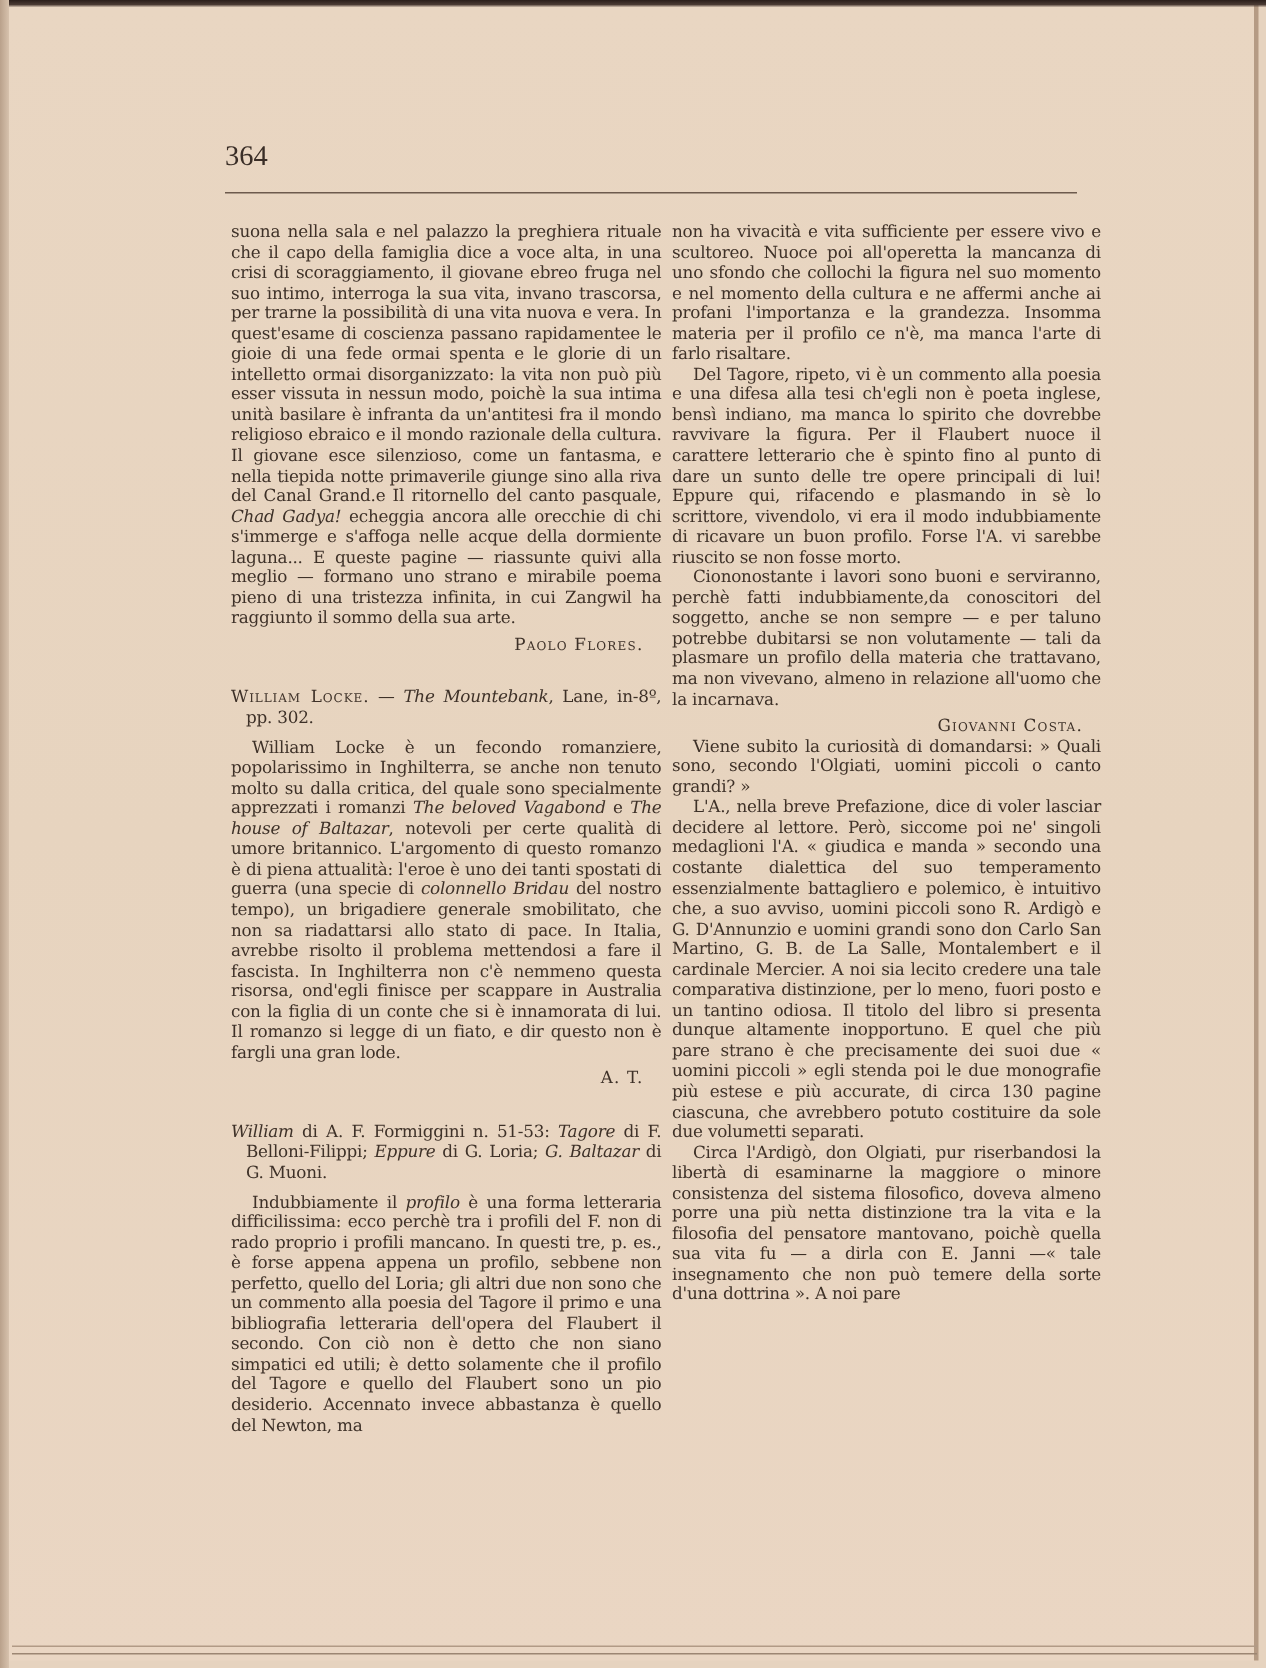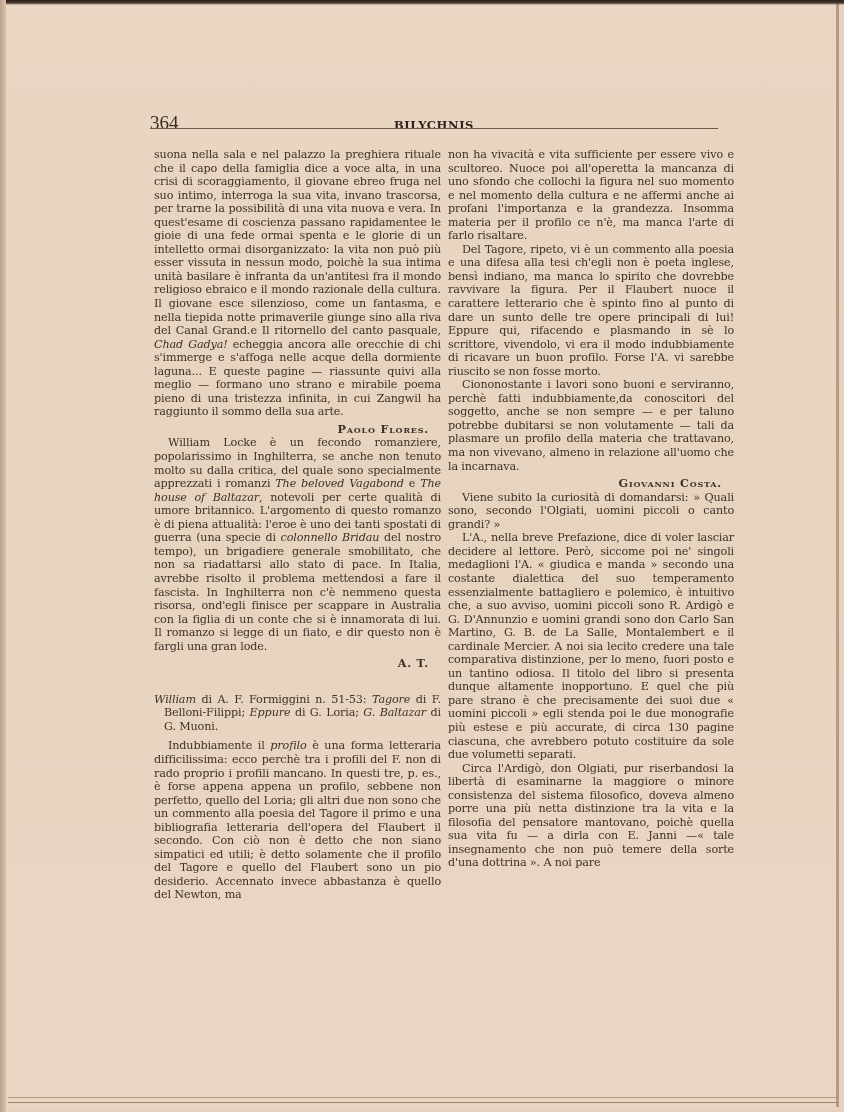--- a/index.html
+++ b/index.html
@@ -25,21 +25,21 @@
   }
   .bottom-line {
     position: absolute; left: 8px; top: 1097px; width: 830px; height: 1px;
     background: #b19a86;
   }
   .bottom-line2 {
     position: absolute; left: 8px; top: 1102px; width: 830px; height: 1px;
     background: #9c8673;
   }
   .header {
-    position: absolute; left: 150px; top: 112px; width: 568px; height: 24px;
+    position: absolute; left: 150px; top: 94px; width: 568px; height: 24px;
   }
   .page-number {
     position: absolute; left: 0; top: 0; font-size: 19px; color: #3a2e27;
     font-family: "Liberation Serif", serif;
   }
   .running-title {
     position: absolute; left: 0; right: 0; top: 6px; text-align: center;
     font-size: 11.5px; font-weight: bold; letter-spacing: 0.6px; color: #2e241f;
   }
   .header-rule {
@@ -51,47 +51,47 @@
     font-size: 11.2px; line-height: 13.55px; text-align: justify;
     font-family: "DejaVu Serif", serif;
     letter-spacing: -0.15px;
   }
   .col-left { left: 154px; }
   .col-right { left: 448px; width: 286px; }
   .col p { margin: 0; text-indent: 14px; }
   .col p.cont { text-indent: 0; }
   .col .sig {
     text-align: right; font-variant: small-caps; letter-spacing: 0.8px;
-    margin: 4px 12px 0 0; text-indent: 0; font-weight: bold;
+    margin: 4px 12px 0 0; text-indent: 0;
   }
   .col .entry {
     margin-top: 22px; margin-bottom: 6px; text-indent: -10px; padding-left: 10px;
   }
   .sc { font-variant: small-caps; letter-spacing: 0.6px; }
   i, .it { }
 </style>
 </head>
 <body>
 
 <div class="page"></div>
 <div class="top-edge"></div>
 <div class="left-edge"></div>
 <div class="bottom-line"></div>
 <div class="bottom-line2"></div>
 
 <div class="header">
   <span class="page-number">364</span>
-  <div class="running-title">BILYCHNIS</div>
 </div>
 <div class="header-rule"></div>
 
 <div class="col col-left">
   <p class="cont"><span>suona nella sala e nel palazzo la preghiera rituale che il capo della famiglia dice a voce alta, in una crisi di scoraggiamento, il giovane ebreo fruga nel suo intimo, interroga la sua vita, invano trascorsa, per trarne la possibilità di una vita nuova e vera. In quest'esame di coscienza passano rapidamentee le gioie di una fede ormai spenta e le glorie di un intelletto ormai disorganizzato: la vita non può più esser vissuta in nessun modo, poichè la sua intima unità basilare è infranta da un'antitesi fra il mondo religioso ebraico e il mondo razionale della cultura. Il giovane esce silenzioso, come un fantasma, e nella tiepida notte primaverile giunge sino alla riva del Canal Grand.e Il ritornello del canto pasquale,</span> <i>Chad Gadya!</i><span> echeggia ancora alle orecchie di chi s'immerge e s'affoga nelle acque della dormiente laguna... E queste pagine — riassunte quivi alla meglio — formano uno strano e mirabile poema pieno di una tristezza infinita, in cui Zangwil ha raggiunto il sommo della sua arte.</span></p>
   <p class="sig">Paolo Flores.</p>
 
+  <p class="entry"><span class="sc">William Locke.</span><span> — </span><i>The Mountebank</i><span>, Lane, in-8º, pp. 302.</span></p>
   <p><span>William Locke è un fecondo romanziere, popolarissimo in Inghilterra, se anche non tenuto molto su dalla critica, del quale sono specialmente apprezzati i romanzi </span><i>The beloved Vagabond</i><span> e </span><i>The house of Baltazar</i><span>, notevoli per certe qualità di umore britannico. L'argomento di questo romanzo è di piena attualità: l'eroe è uno dei tanti spostati di guerra (una specie di </span><i>colonnello Bridau</i><span> del nostro tempo), un brigadiere generale smobilitato, che non sa riadattarsi allo stato di pace. In Italia, avrebbe risolto il problema mettendosi a fare il fascista. In Inghilterra non c'è nemmeno questa risorsa, ond'egli finisce per scappare in Australia con la figlia di un conte che si è innamorata di lui. Il romanzo si legge di un fiato, e dir questo non è fargli una gran lode.</span></p>
   <p class="sig">A. T.</p>
 
   <p class="entry"><i>William</i><span> di A. F. Formiggini n. 51-53: </span><i>Tagore</i><span> di F. Belloni-Filippi; </span><i>Eppure</i><span> di G. Loria; </span><i>G. Baltazar</i><span> di G. Muoni.</span></p>
   <p><span>Indubbiamente il </span><i>profilo</i><span> è una forma letteraria difficilissima: ecco perchè tra i profili del F. non di rado proprio i profili mancano. In questi tre, p. es., è forse appena appena un profilo, sebbene non perfetto, quello del Loria; gli altri due non sono che un commento alla poesia del Tagore il primo e una bibliografia letteraria dell'opera del Flaubert il secondo. Con ciò non è detto che non siano simpatici ed utili; è detto solamente che il profilo del Tagore e quello del Flaubert sono un pio desiderio. Accennato invece abbastanza è quello del Newton, ma</span></p>
 </div>
 
 <div class="col col-right">
   <p class="cont">non ha vivacità e vita sufficiente per essere vivo e scultoreo. Nuoce poi all'operetta la mancanza di uno sfondo che collochi la figura nel suo momento e nel momento della cultura e ne affermi anche ai profani l'importanza e la grandezza. Insomma materia per il profilo ce n'è, ma manca l'arte di farlo risaltare.</p>
   <p>Del Tagore, ripeto, vi è un commento alla poesia e una difesa alla tesi ch'egli non è poeta inglese, bensì indiano, ma manca lo spirito che dovrebbe ravvivare la figura. Per il Flaubert nuoce il carattere letterario che è spinto fino al punto di dare un sunto delle tre opere principali di lui! Eppure qui, rifacendo e plasmando in sè lo scrittore, vivendolo, vi era il modo indubbiamente di ricavare un buon profilo. Forse l'A. vi sarebbe riuscito se non fosse morto.</p>

